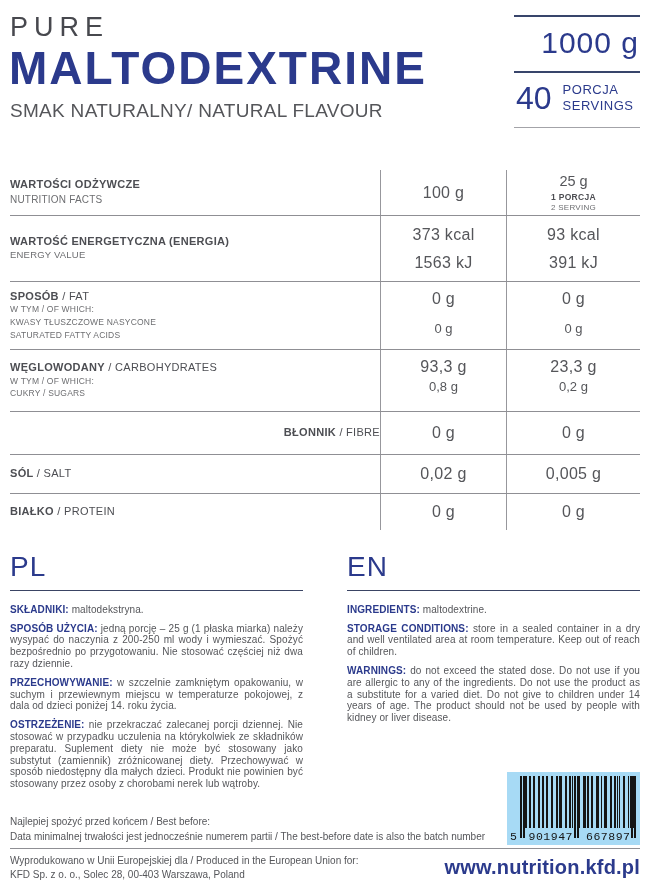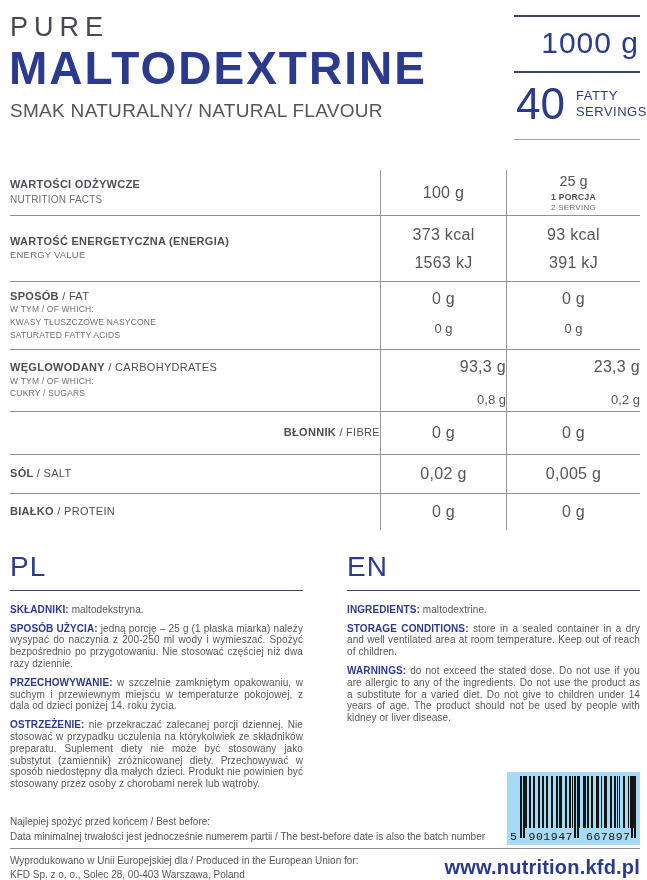--- a/index.html
+++ b/index.html
@@ -17,40 +17,40 @@
        padding:12px 7px 0 10px;height:158px;box-sizing:border-box;}
   .brand{font-size:27px;letter-spacing:6px;color:#47484e;font-weight:400;line-height:1.15;}
   .product{font-size:46px;font-weight:700;color:#2b3a8c;letter-spacing:2px;
            line-height:1.04;margin:2px 0 7px -1px;}
   .flavour{font-size:19px;color:#55565a;letter-spacing:0.3px;}
   .hdr-right{width:126px;flex:none;margin-top:3px;}
   .rule-navy{border:none;border-top:2px solid #38456b;margin:0;}
   .rule-gray{border:none;border-top:1.5px solid #a3a3a8;margin:0;}
   .weight{font-size:30px;color:#2b3a8c;text-align:right;padding:9px 1px 11px 0;letter-spacing:1px;}
   .servings{display:flex;align-items:center;gap:11px;padding:9px 0 13px 2px;}
-  .srv-count{font-size:44px;color:#2b3a8c;line-height:1;}
+  .srv-count{font-size:32px;color:#2b3a8c;line-height:1;}
   .srv-labels{font-size:13px;color:#2b3a8c;line-height:1.2;letter-spacing:0.5px;}
   
   .ntable{margin:12px 7px 0 10px;}
   .trow{display:grid;grid-template-columns:1fr 126px 134px;
         border-bottom:1px solid #8f8f94;box-sizing:border-box;}
   .trow.last{border-bottom:none;}
   .tcv{border-left:1px solid #97979c;display:flex;flex-direction:column;
        align-items:center;box-sizing:border-box;}
   .tlab{display:flex;flex-direction:column;justify-content:center;box-sizing:border-box;}
   .lab-main{font-size:11px;color:#4d4e53;letter-spacing:0.3px;line-height:1.25;}
   .lab-main b{font-weight:700;}
   .lab-sub{font-size:8.5px;color:#6d6e71;line-height:1.5;letter-spacing:0.2px;}
   .val{font-size:16px;color:#55565a;letter-spacing:0.3px;}
   .val-sm{font-size:13px;color:#55565a;}
   .h46{height:46px;} .h66{height:66px;} .h68{height:68px;}
   .h62{height:62px;} .h43{height:43px;text-align:right;} .h39{height:39px;} .h36{height:36px;}
   .cen{justify-content:center;}
   .fatcol{justify-content:space-between;padding:8px 0 13px;}
-  .carbcol{justify-content:flex-start;padding-top:8px;gap:16px;align-items:flex-end;}
+  .carbcol{justify-content:flex-start;padding-top:8px;gap:3px;}
   .encol{justify-content:center;gap:10px;}
   .hdrow-serv{font-size:14.5px;color:#55565a;}
   .hdrow-sub1{font-size:8.5px;font-weight:700;color:#4d4e53;margin-top:3px;letter-spacing:0.3px;}
   .hdrow-sub2{font-size:8px;color:#6d6e71;margin-top:1px;letter-spacing:0.3px;}
   
   .langs{display:flex;gap:44px;margin:22px 7px 0 10px;}
   .langcol{flex:1;min-width:0;}
   .lang-h{font-size:28px;font-weight:400;color:#2b3a8c;letter-spacing:1px;line-height:1.1;}
   .lang-rule{border:none;border-top:1.5px solid #3a4464;margin:7px 0 13px;}
   .para{font-size:10px;line-height:1.18;color:#55565a;text-align:justify;
@@ -92,21 +92,21 @@
       <div class="product">MALTODEXTRINE</div>
       <div class="flavour">SMAK NATURALNY/ NATURAL FLAVOUR</div>
     </div>
     <div class="hdr-right">
       <hr class="rule-navy">
       <div class="weight">1000 g</div>
       <hr class="rule-navy">
       <div class="servings">
         <span class="srv-count">40</span>
         <span class="srv-labels">
-          <span>FATTY</span><br>
+          <span>PORCJA</span><br>
           <span>SERVINGS</span>
         </span>
       </div>
       <hr class="rule-gray">
     </div>
   </div>
 
   <div class="ntable">
 
     <div class="trow h46">

